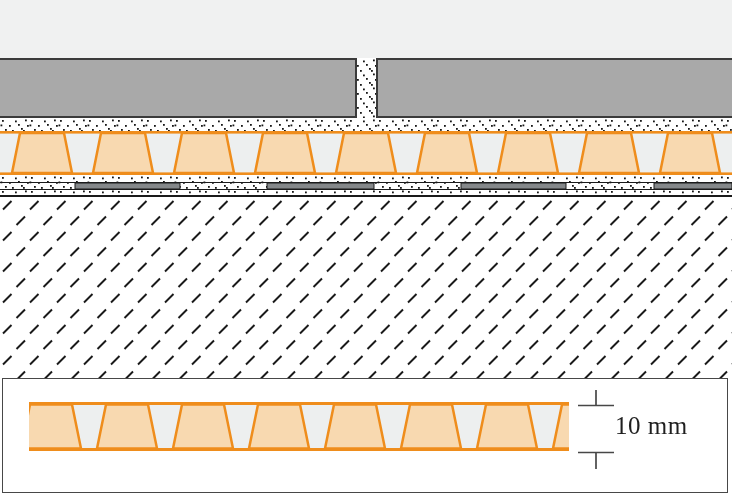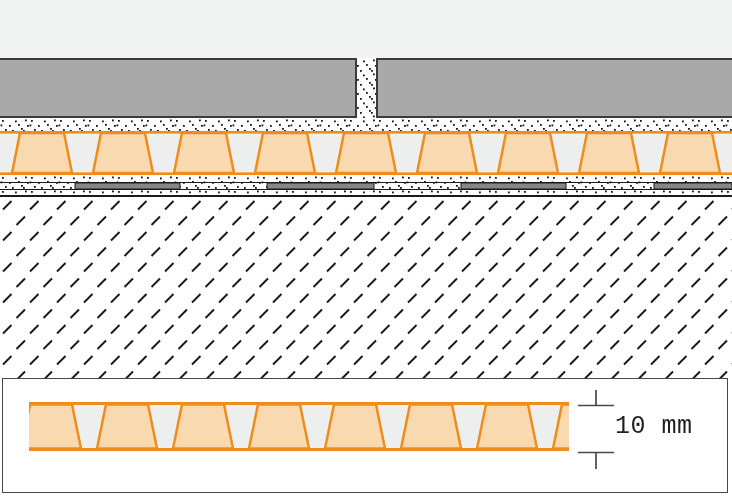--- a/index.html
+++ b/index.html
@@ -1,18 +1,18 @@
 <!DOCTYPE html>
 <html><head>
 <meta charset="utf-8">
 <style>
   html,body{margin:0;padding:0;background:#ffffff;}
   #stage{
     position:relative;width:732px;height:496px;background:#ffffff;
-    overflow:hidden;font-family:Liberation Mono, monospace;
+    overflow:hidden;font-family:Liberation Serif, serif;
   }
   .abs{position:absolute;}
   #room-bg{left:0;top:0;width:732px;height:58px;}
   #tiles-svg{left:0;top:58px;}
   #mortar-svg{left:0;top:118px;}
   #membrane-svg{left:0;top:131px;}
   #band-svg{left:0;top:175px;}
   #screed-svg{left:0;top:197px;}
   #detail-box{
     left:2px;top:378px;width:726px;height:115px;

